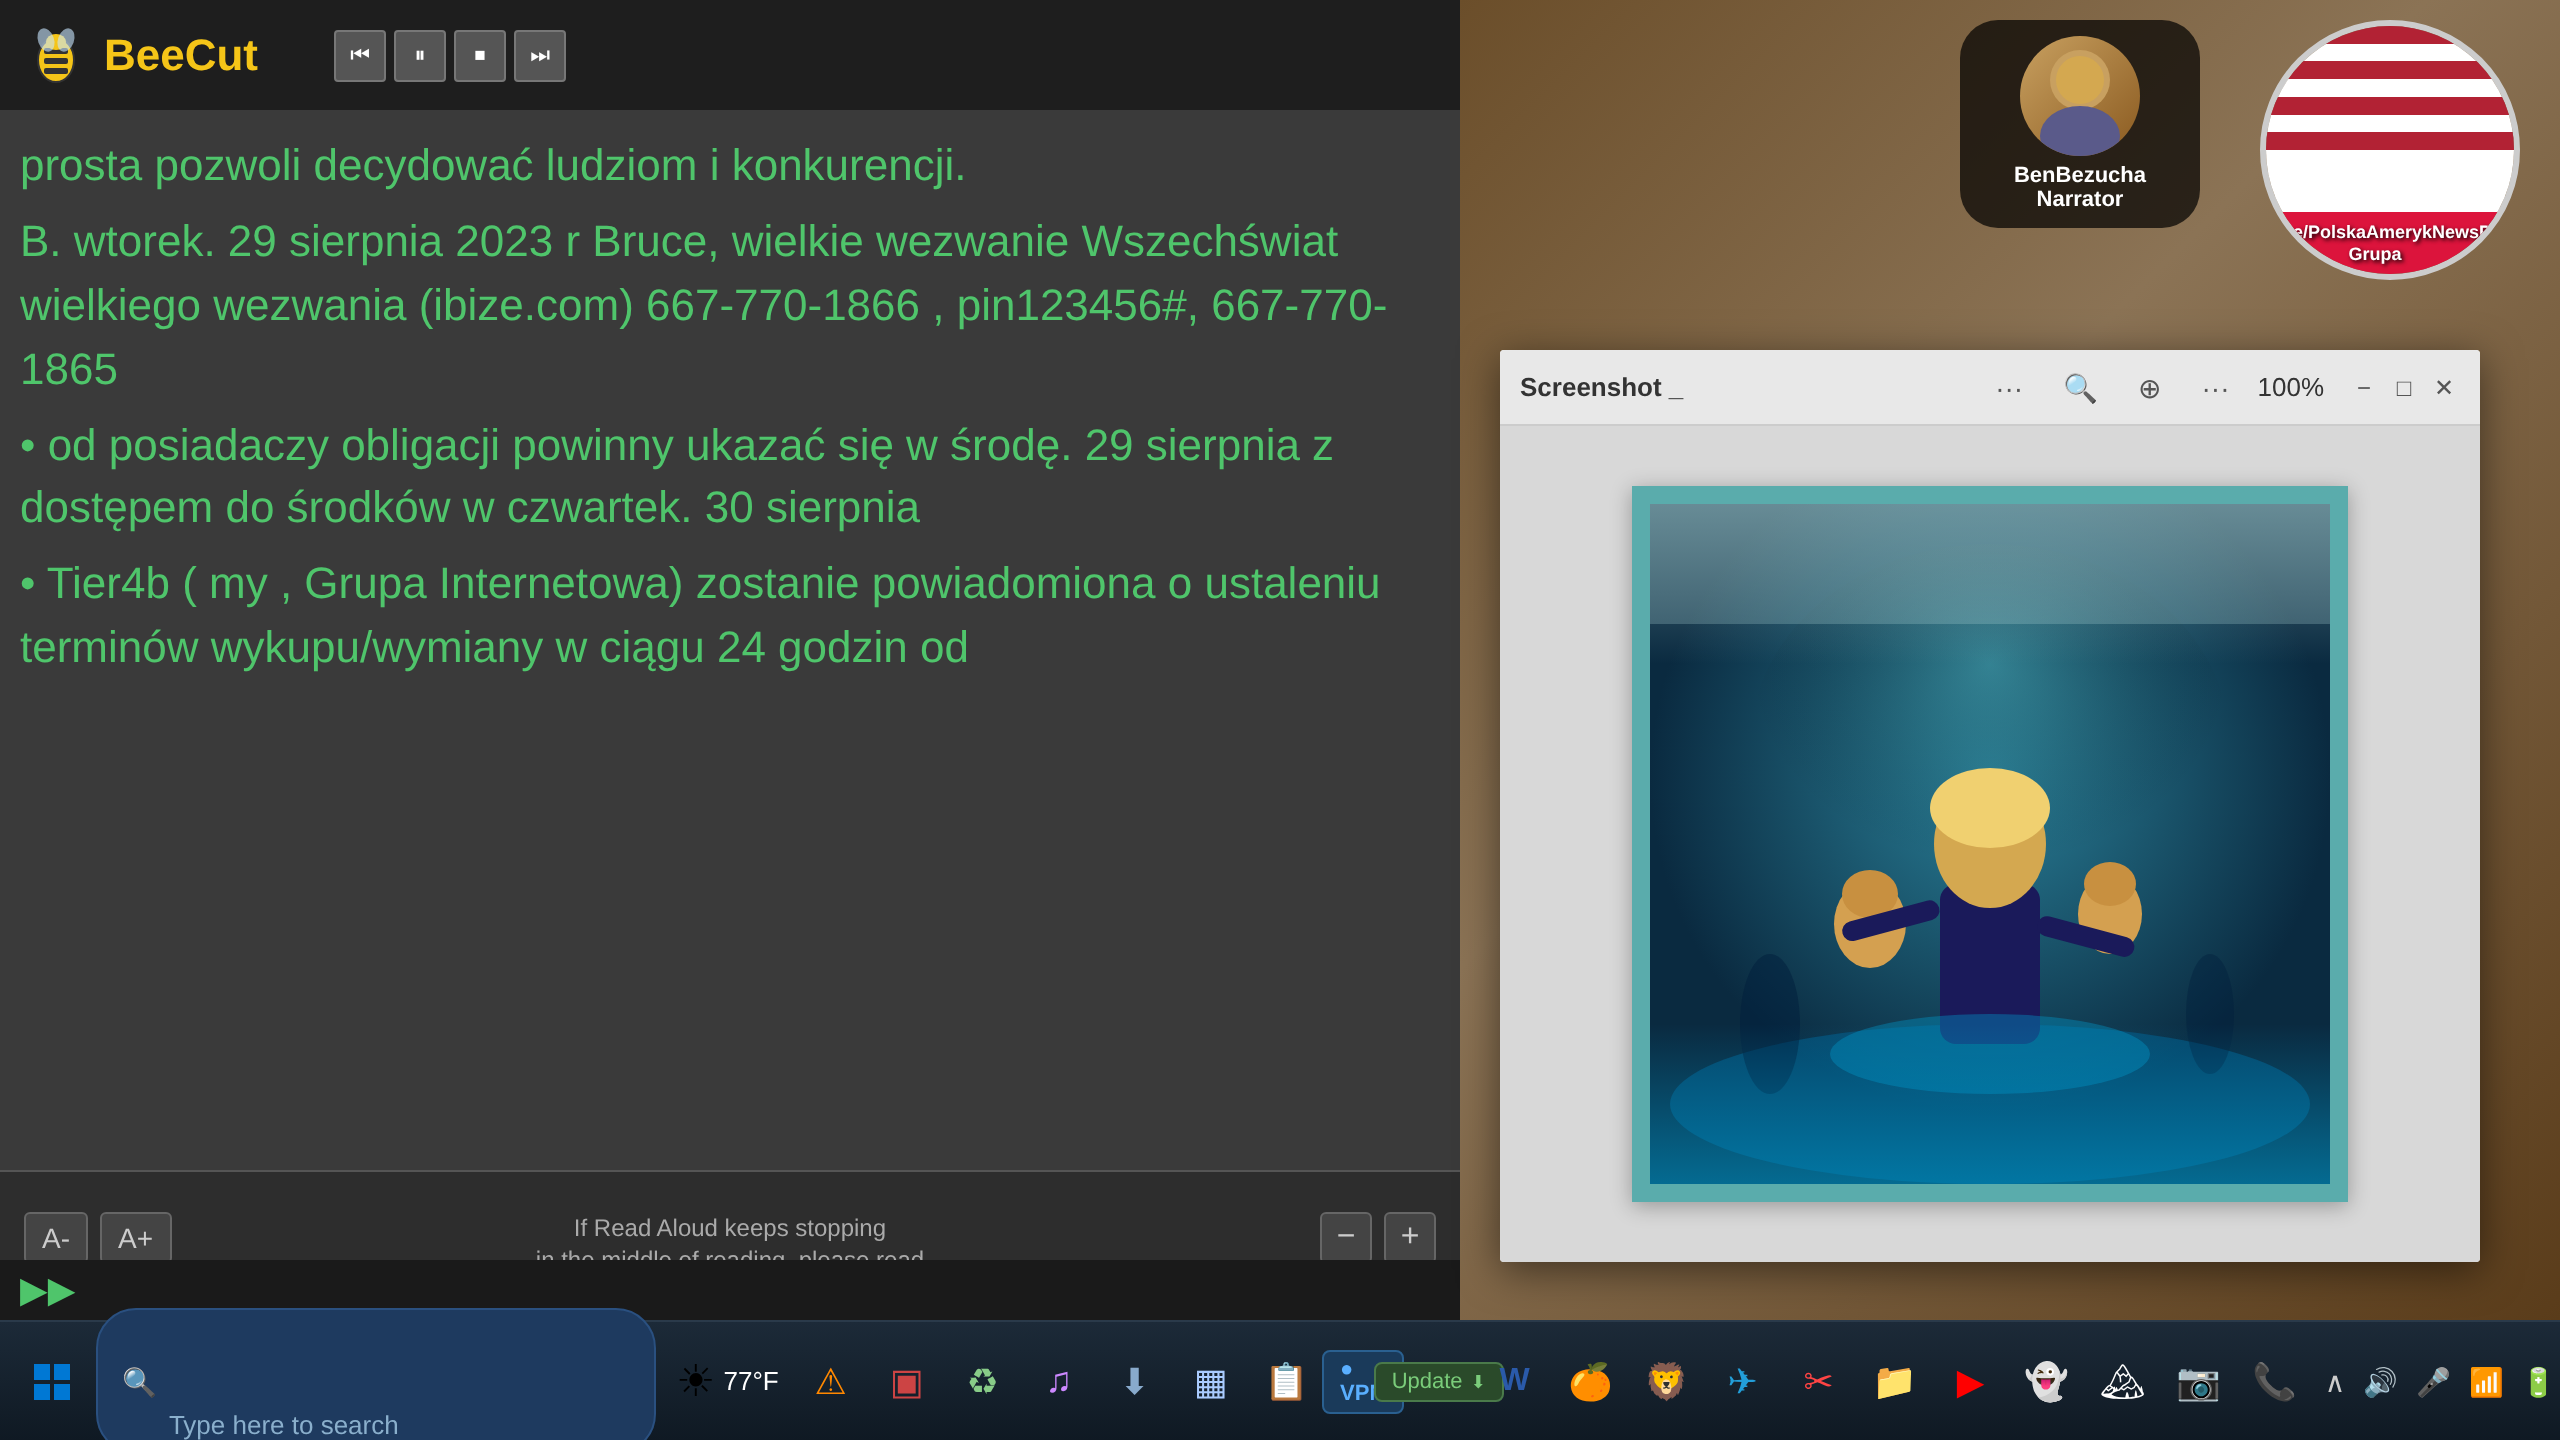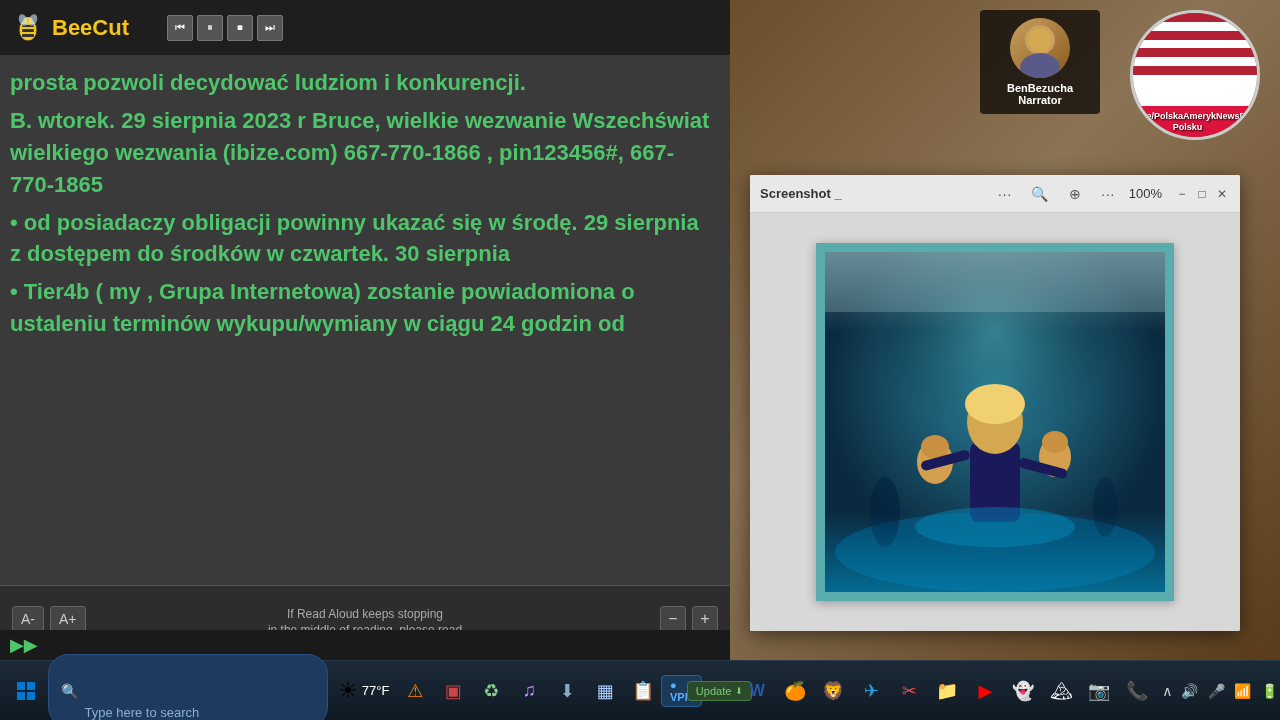--- a/index.html
+++ b/index.html
@@ -58,21 +58,20 @@
       overflow: hidden;
     }
 
     #text-content {
       padding: 12px 16px 12px 10px;
       color: #4fc56b;
       font-size: 22px;
       line-height: 1.45;
       height: 100%;
       overflow-y: auto;
-      font-weight: bold;
     }
 
     #text-content p {
       margin-bottom: 6px;
     }
 
     
     #text-content::-webkit-scrollbar { width: 12px; }
     #text-content::-webkit-scrollbar-track { background: #555; }
     #text-content::-webkit-scrollbar-thumb { background: #888; }
@@ -279,21 +278,21 @@
       background: linear-gradient(135deg, #6b4e2a 0%, #8B7355 40%, #5a3c1a 100%);
     }
 
     
     #narrator-card {
       position: absolute;
       top: 10px;
       right: 180px;
       width: 120px;
       background: rgba(0,0,0,0.7);
-      border-radius: 4px;
+      border-radius: 19px;
       padding: 8px;
       display: flex;
       flex-direction: column;
       align-items: center;
       gap: 4px;
     }
 
     .narrator-avatar {
       width: 60px;
       height: 60px;
@@ -582,21 +581,21 @@
       <div>BenBezucha</div>
       <div>Narrator</div>
     </div>
   </div>
 
   <div id="flag-circle">
     <div class="flag-us"></div>
     <div class="flag-pl"></div>
     <div class="flag-text">
       <div>t.me/PolskaAmerykNewsP0</div>
-      <div>Polsku</div>
+      <div>Grupa</div>
     </div>
   </div>
 
   <div id="screenshot-viewer">
     <div id="screenshot-titlebar">
       <span class="ss-title">Screenshot _</span>
       <button class="ss-toolbar-btn">
         <span>···</span>
       </button>
       <button class="ss-toolbar-btn">🔍</button>

